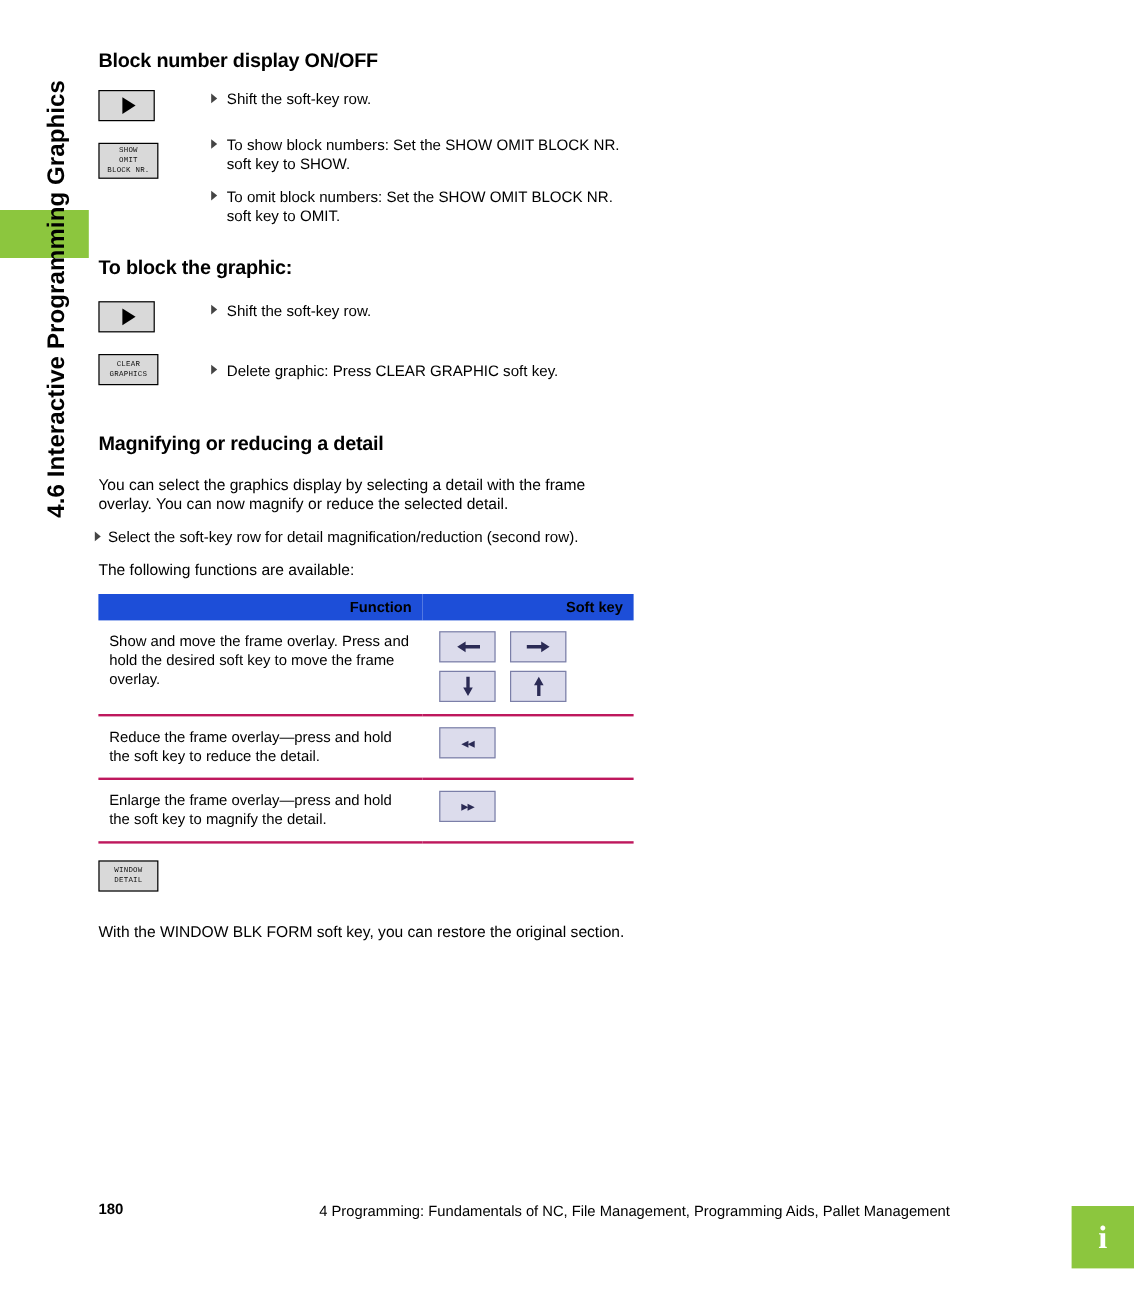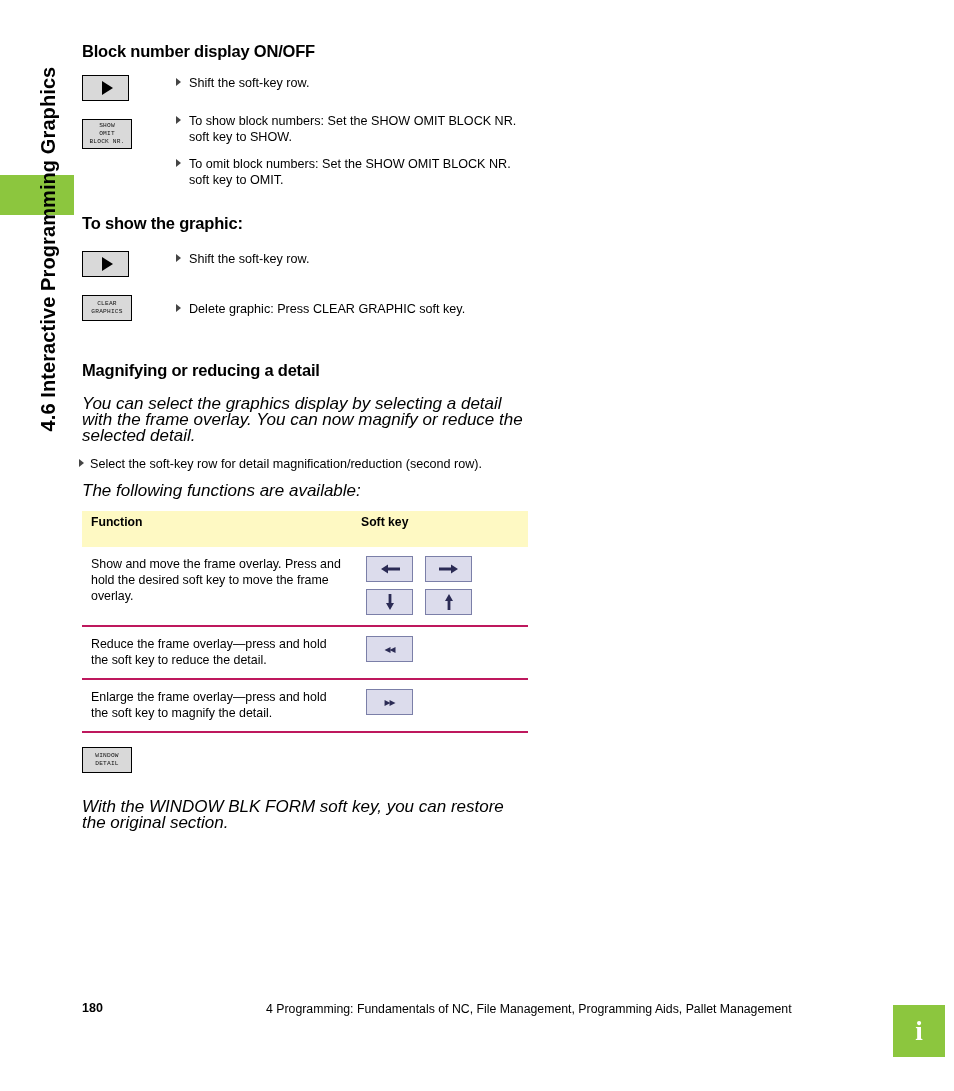--- a/index.html
+++ b/index.html
@@ -49,24 +49,23 @@
 
   h2.sec-head {
     font-size: 16.5px;
     font-weight: bold;
     margin: 0 0 14px 0;
     letter-spacing: -0.2px;
   }
   h2.sec-head.spaced { margin-top: 26px; }
 
   p.body {
-    font-size: 17px;
+    font-size: 13px;
     line-height: 16px;
     margin: 0 0 12px 0;
-    font-style: italic;
   }
   .bullet {
     position: relative;
     padding-left: 13px;
     font-size: 12.6px;
     line-height: 16px;
     margin-bottom: 11px;
   }
   .bullet .tri {
     position: absolute;
@@ -130,25 +129,25 @@
     text-align: center;
   }
 
   
   table.fn {
     border-collapse: collapse;
     width: 446px;
     margin-top: 8px;
   }
   table.fn th {
-    background: #fef9c3;
+    background: #1d4ed8;
     font-size: 12.2px;
     font-weight: bold;
-    text-align: left;
-    padding: 4px 9px 18px 9px;
+    text-align: right;
+    padding: 4px 9px 4px 9px;
     border: none;
   }
   table.fn th.col2 { width: 158px; }
   table.fn td {
     border-bottom: 2px solid #be185d;
     font-size: 12.4px;
     line-height: 16px;
     padding: 9px 9px 10px 9px;
     vertical-align: top;
   }
@@ -249,21 +248,21 @@
         <span class="tri"></span>
         <span>To show block numbers: Set the SHOW OMIT BLOCK NR. soft key to SHOW.</span>
       </div>
       <div class="bullet">
         <span class="tri"></span>
         <span>To omit block numbers: Set the SHOW OMIT BLOCK NR. soft key to OMIT.</span>
       </div>
     </div>
   </div>
 
-  <h2 class="sec-head spaced" style="margin-bottom:18px;">To show the graphic:</h2>
+  <h2 class="sec-head spaced" style="margin-bottom:18px;">To block the graphic:</h2>
 
   <div class="keyrow" style="min-height:42px;">
     <div class="keycol">
       <div class="softkey">
         <span class="arrow-right"></span>
       </div>
     </div>
     <div class="textcol">
       <div class="bullet">
         <span class="tri"></span>

